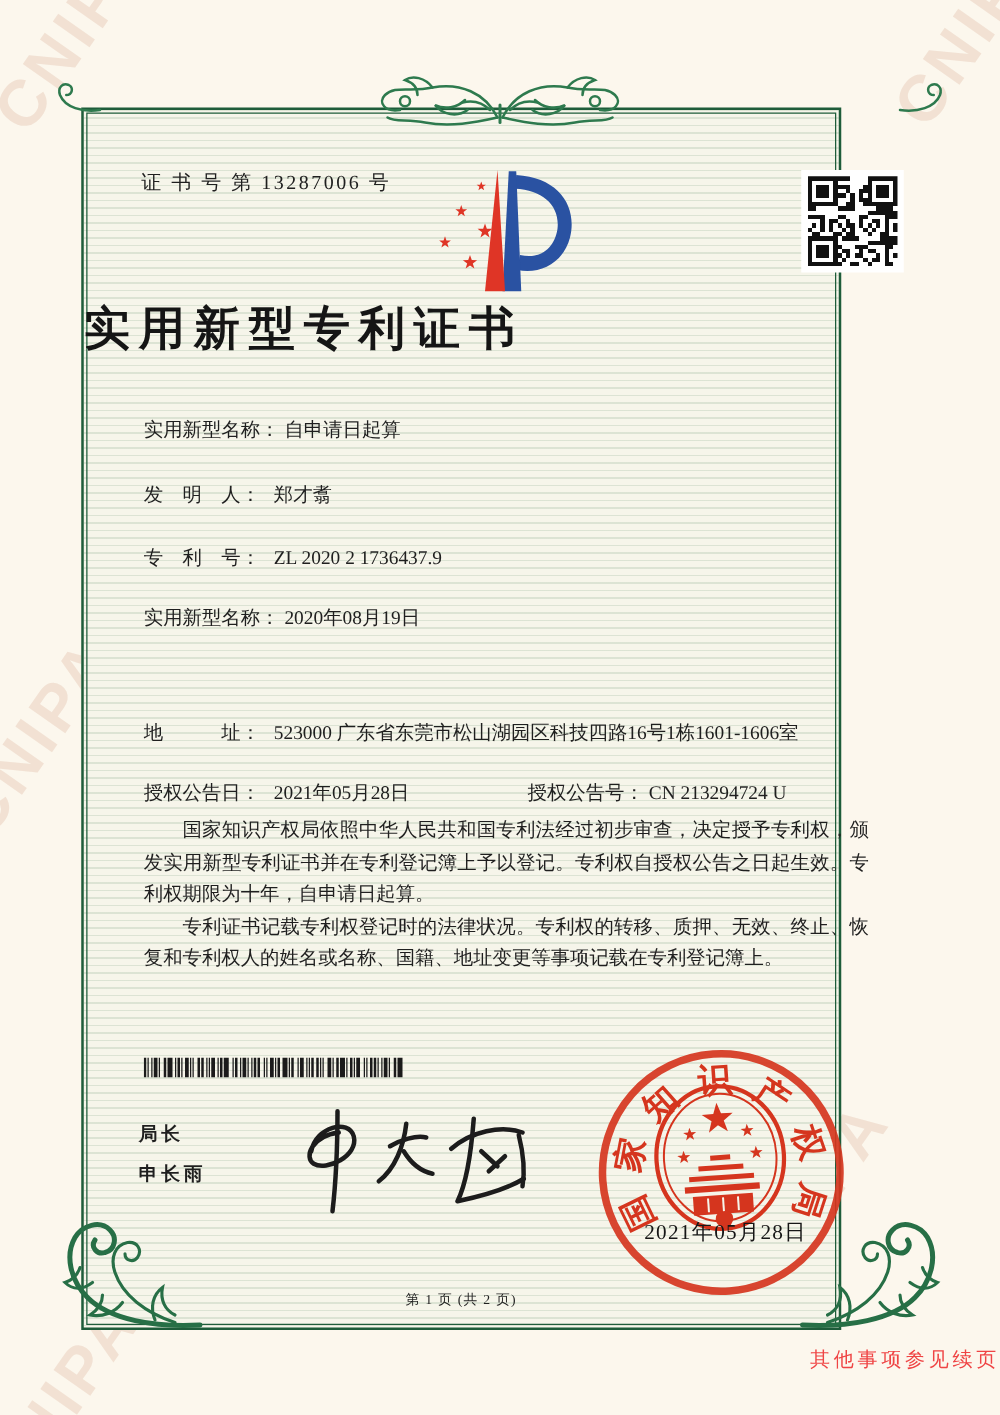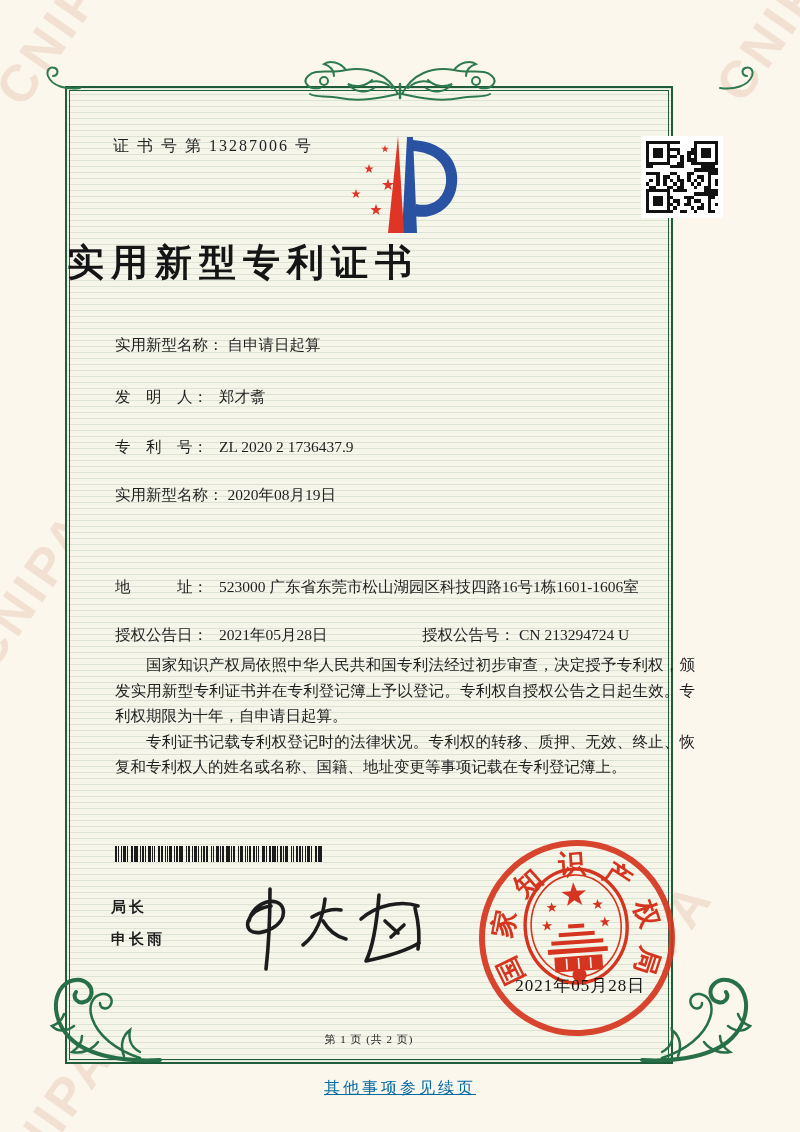--- a/index.html
+++ b/index.html
@@ -37,22 +37,22 @@
   .signature{position:absolute;left:152px;top:793px;}
   .seal{position:absolute;left:412px;top:752px;width:196px;height:196px;transform:rotate(-4deg);}
   .seal-ring{position:absolute;inset:0;border:6px solid rgba(213,53,30,0.92);border-radius:50%;}
   .seal-char{position:absolute;left:50%;top:50%;width:30px;height:30px;margin:-15px 0 0 -15px;
              display:flex;align-items:center;justify-content:center;
              font-size:27px;font-weight:700;color:#d5351e;}
   .seal-emblem{position:absolute;left:38px;top:22px;}
   .seal-date{position:absolute;left:-14px;right:-14px;top:134px;text-align:center;
              font-size:17px;color:#161616;letter-spacing:1px;transform:rotate(4deg);}
   .page-info{position:absolute;left:0;right:0;top:944px;text-align:center;font-size:11px;letter-spacing:1px;}
-  .cont-note{position:absolute;left:0;right:0;top:1078px;text-align:center;
-             font-size:16px;letter-spacing:3px;color:#0369a1;text-decoration:underline;}
+  .cont-note{position:absolute;left:0;right:0;top:1078px;text-align:right;
+             font-size:16px;letter-spacing:3px;color:#ef4444;}
   .ornament{position:absolute;pointer-events:none;}
   .flourish-r{transform:scaleX(-1);}
 </style>
 </head>
 <body>
 
 <div class="page">
 
   <span class="wm" style="left:-30px;top:-4px;">CNIPA</span>
   <span class="wm" style="left:690px;top:-8px;">CNIPA</span>

